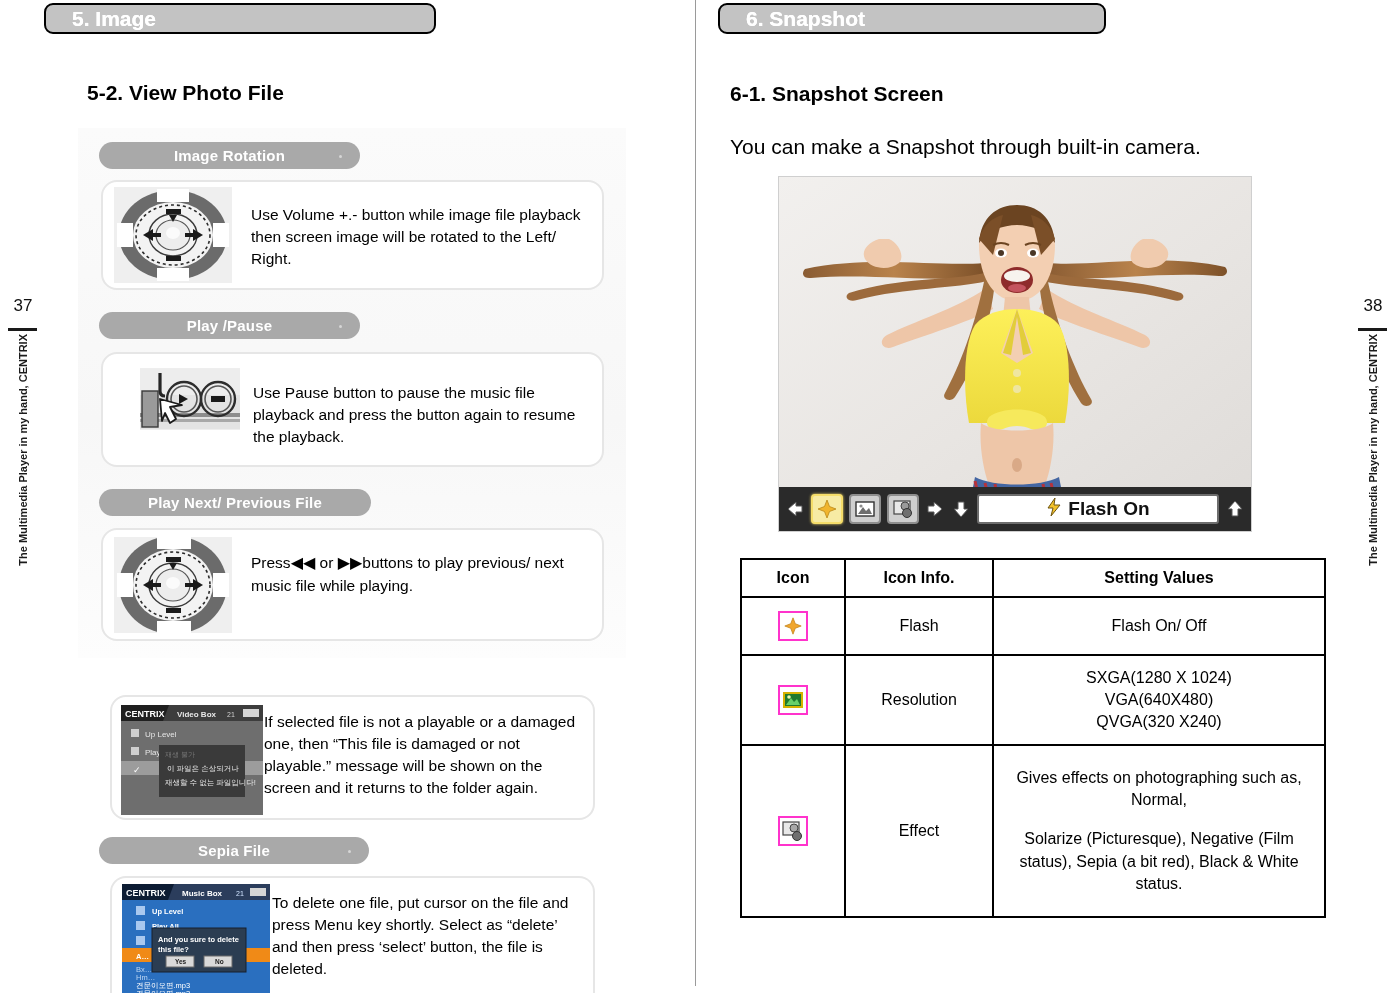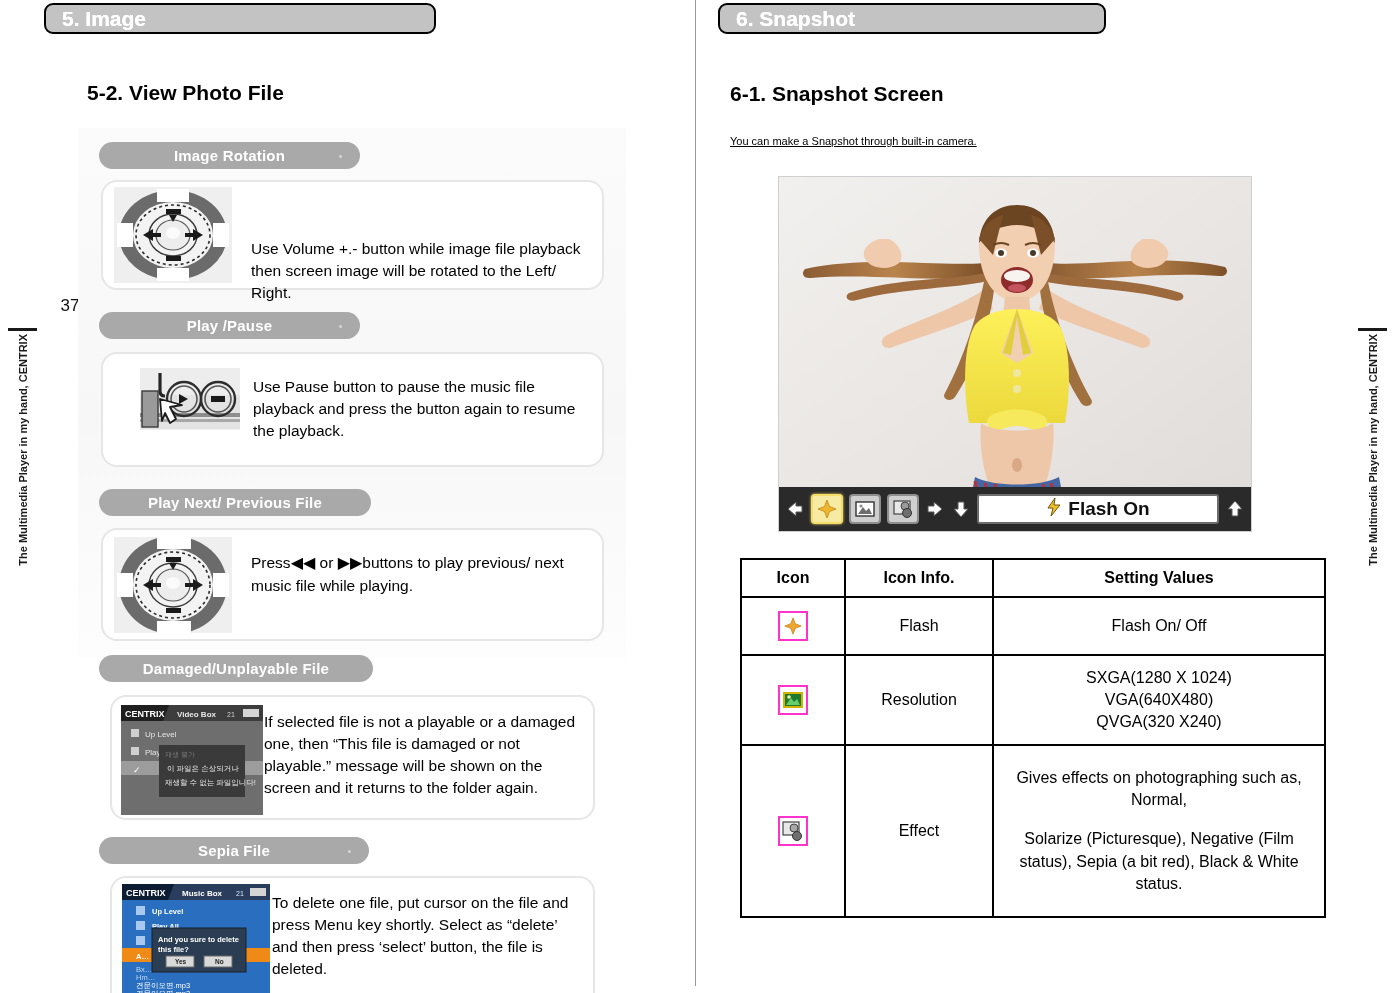--- a/index.html
+++ b/index.html
@@ -12,21 +12,20 @@
   .page { position: relative; width: 1396px; height: 993px; }
 
   
   .side-margin { position: absolute; top: 0; width: 46px; height: 993px; }
   .side-margin.left  { left: 0; }
   .side-margin.right { right: 0; }
   .pagenum {
     position: absolute; top: 296px; width: 46px;
     text-align: center; font-size: 17px; color: #111;
     font-family: "Liberation Sans", sans-serif;
-    margin-left: 47px;
   }
   .side-rule {
     position: absolute; top: 328px; left: 8px; width: 29px; height: 3px;
     background: #1a1a1a;
   }
   .side-vtext {
     position: absolute; top: 334px; left: 0; width: 46px; height: 330px;
     display: flex; align-items: flex-start; justify-content: center;
   }
   .side-vtext span {
@@ -48,37 +47,37 @@
   
   .chapter-tab {
     position: absolute;
     background: #c3c3c3;
     border: 2px solid #000;
     border-radius: 9px;
     display: flex; align-items: center;
   }
   .chapter-tab .ctitle {
     font-size: 21px; font-weight: bold; color: #ffffff;
-    padding-left: 16px;
+    padding-left: 26px;
     text-shadow: 0 0 0 #fff;
   }
   #tab-image    { left: 44px;  top: 3px;  width: 392px; height: 31px; }
   #tab-snapshot { left: 718px; top: 3px;  width: 388px; height: 31px; }
 
   
   .section-heading {
     position: absolute;
     font-size: 21px; font-weight: bold; color: #000;
   }
   #h-52 { left: 87px;  top: 81px; }
   #h-61 { left: 730px; top: 82px; }
 
   .intro-text {
     position: absolute; left: 730px; top: 135px;
-    font-size: 11px; color: #000; text-decoration: underline;
+    font-size: 21px; color: #000;
   }
 
   
   .soft-bg {
     position: absolute; left: 78px; top: 128px;
     width: 548px; height: 530px;
     background: linear-gradient(180deg, #fbfbfb 0%, #f7f7f7 55%, #fdfdfd 100%);
   }
 
   
@@ -241,21 +240,21 @@
             <rect x="49" y="20" width="15" height="5" fill="#1a1a1a"></rect>
             <rect x="49" y="67" width="15" height="5" fill="#1a1a1a"></rect>
             <polygon points="52,26 60,26 56,33" fill="#1a1a1a"></polygon>
             <polygon points="26,46 36,40 36,52" fill="#1a1a1a"></polygon>
             <rect x="34" y="44" width="10" height="4" fill="#1a1a1a"></rect>
             <polygon points="86,46 76,40 76,52" fill="#1a1a1a"></polygon>
             <rect x="68" y="44" width="10" height="4" fill="#1a1a1a"></rect>
           </svg>
         </div>
       </div>
-      <div class="card-text" style="padding:22px 16px 12px 8px;margin-top:34px;">Use Volume +.- button while image file playback then screen image will be rotated to the Left/ Right.</div>
+      <div class="card-text" style="padding:22px 16px 12px 8px;">Use Volume +.- button while image file playback then screen image will be rotated to the Left/ Right.</div>
     </div>
   </div>
 
   <div class="pill" style="left:99px; top:312px; width:261px;">
     <span class="plabel">Play /Pause</span>
     <span class="pdot"></span>
   </div>
   <div class="card" style="left:101px; top:352px; width:503px; height:115px;">
     <div class="card-inner">
       <div class="card-thumb" style="width:150px; align-items:flex-start; padding-top:14px; padding-left:24px;">
@@ -270,21 +269,21 @@
             <circle cx="44" cy="30" r="17" fill="none" stroke="#2d2d2d" stroke-width="2.4"></circle>
             <circle cx="44" cy="30" r="13" fill="none" stroke="#555" stroke-width="1.6"></circle>
             <polygon points="39,25 39,35 48,30" fill="#1a1a1a"></polygon>
             <circle cx="78" cy="30" r="17" fill="none" stroke="#2d2d2d" stroke-width="2.4"></circle>
             <circle cx="78" cy="30" r="13" fill="none" stroke="#555" stroke-width="1.6"></circle>
             <rect x="71" y="27" width="14" height="6" fill="#1a1a1a"></rect>
             <polygon points="22,52 20,30 42,36 30,38 36,50 30,54 25,44" fill="#ffffff" stroke="#1a1a1a" stroke-width="1.8" stroke-linejoin="round"></polygon>
           </svg>
         </div>
       </div>
-      <div class="card-text" style="padding:22px 16px 0 0;">Use Pause button to pause the music file playback and press the button again to resume the playback.</div>
+      <div class="card-text" style="padding:22px 16px 0 0;margin-top:6px;">Use Pause button to pause the music file playback and press the button again to resume the playback.</div>
     </div>
   </div>
 
   <div class="pill" style="left:99px; top:489px; width:272px;">
     <span class="plabel">Play Next/ Previous File</span>
   </div>
   <div class="card" style="left:101px; top:528px; width:503px; height:113px;">
     <div class="card-inner">
       <div class="card-thumb" style="width:140px;">
         <div class="dpad">
@@ -310,23 +309,20 @@
         </div>
       </div>
       <div class="card-text" style="padding:22px 16px 16px 8px;">
         <span>Press</span><span style="font-size:16px;">◀◀</span>
         <span>or</span>
         <span style="font-size:16px;">▶▶</span><span>buttons to play  previous/ next music file while playing.</span>
       </div>
     </div>
   </div>
 
-  <div class="pill" style="left:99px; top:655px; width:274px;">
-    <span class="plabel">Damaged/Unplayable File</span>
-  </div>
   <div class="card" style="left:110px; top:695px; width:485px; height:125px;">
     <div class="card-inner">
       <div class="card-thumb" style="width:152px; align-items:flex-start; padding-top:8px; padding-left:8px;">
         <div class="devshot">
           <svg width="142" height="110" viewBox="0 0 142 110" aria-hidden="true">
             <rect width="142" height="110" fill="#6e6e6e"></rect>
             <rect width="142" height="16" fill="#1f1f1f"></rect>
             <text x="4" y="12" font-family="Liberation Sans, sans-serif" font-size="9" font-weight="bold" fill="#ffffff">CENTRIX</text>
             <polygon points="48,0 142,0 142,16 42,16" fill="#3d3d3d"></polygon>
             <text x="56" y="12" font-family="Liberation Sans, sans-serif" font-size="8" font-weight="bold" fill="#e8e8e8">Video Box</text>

